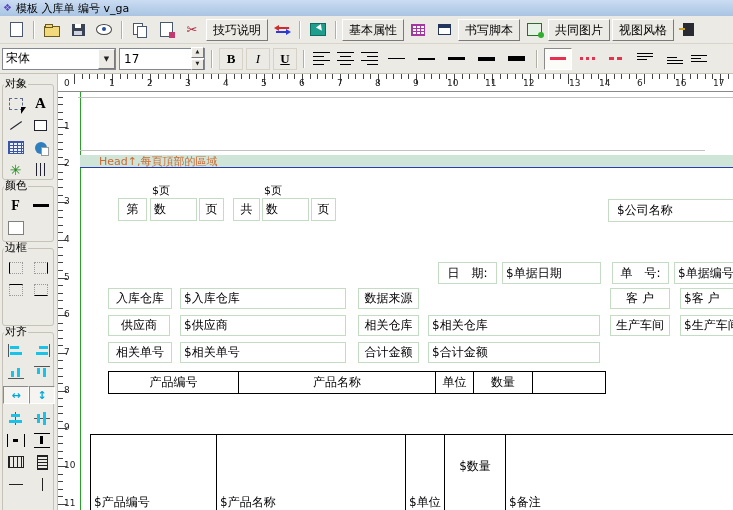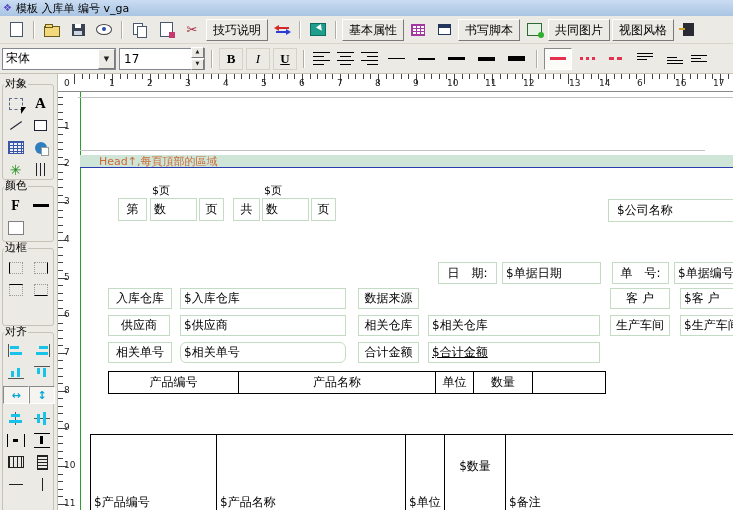--- a/index.html
+++ b/index.html
@@ -487,23 +487,23 @@
     <div class="fbox" style="left:602px;top:196px;width:85px;">$客 户</div>
 
     <div class="fbox cen" style="left:30px;top:223px;width:62px;">供应商</div>
     <div class="fbox" style="left:102px;top:223px;width:166px;">$供应商</div>
     <div class="fbox cen" style="left:280px;top:223px;width:61px;">相关仓库</div>
     <div class="fbox" style="left:350px;top:223px;width:172px;">$相关仓库</div>
     <div class="fbox cen" style="left:532px;top:223px;width:60px;">生产车间</div>
     <div class="fbox" style="left:602px;top:223px;width:85px;">$生产车间</div>
 
     <div class="fbox cen" style="left:30px;top:250px;width:64px;">相关单号</div>
-    <div class="fbox" style="left:102px;top:250px;width:166px;border-radius:6px;">$相关单号</div>
+    <div class="fbox" style="left:102px;top:250px;width:166px;">$相关单号</div>
     <div class="fbox cen" style="left:280px;top:250px;width:61px;">合计金额</div>
-    <div class="fbox" style="left:350px;top:250px;width:172px;text-decoration:underline;">$合计金额</div>
+    <div class="fbox" style="left:350px;top:250px;width:172px;">$合计金额</div>
 
     <div class="thc" style="left:30px;width:131px;">产品编号</div>
     <div class="thc" style="left:160px;width:198px;">产品名称</div>
     <div class="thc" style="left:357px;width:39px;">单位</div>
     <div class="thc" style="left:395px;width:60px;">数量</div>
     <div class="thc" style="left:454px;width:74px;"></div>
 
 
     <div class="btc" style="left:12px;width:127px;">
       <span class="low">$产品编号</span>

